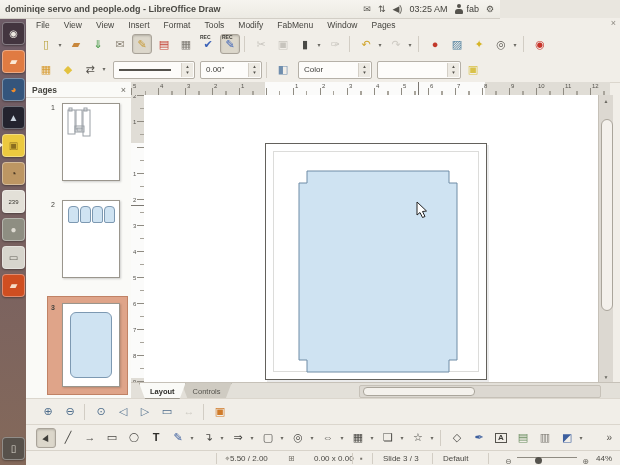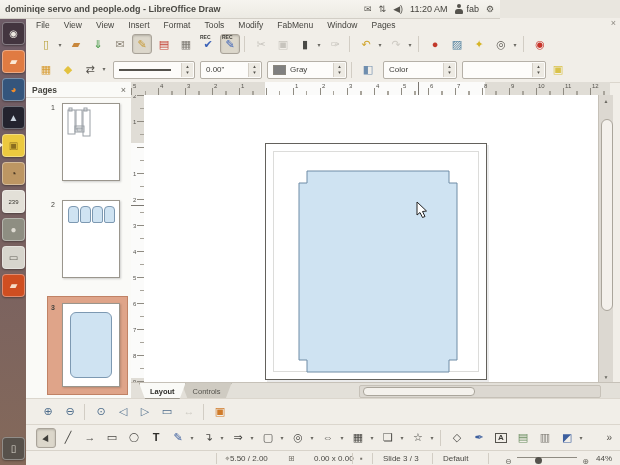--- a/index.html
+++ b/index.html
@@ -128,21 +128,21 @@
 <div id="screen">
 
   <div id="panel">
     <span class="title">dominiqe servo and people.odg - LibreOffice Draw</span>
     <span class="right">
       <span style="display:flex;gap:7px">
           <span class="tri">✉</span>
           <span class="tri">⇅</span>
           <span class="tri">◀)</span>
         </span>
-      <span class="ptime">11:20 AM</span>
+      <span class="ptime">03:25 AM</span>
       <span class="puser">
         <span class="uicn"></span>
         <span>fab</span>
       </span>
       <span class="tri">⚙</span>
     </span>
   </div>
 
   <div id="launcher">
       <span class="litem" style="top: 4px; background: rgb(67, 53, 63);">
@@ -288,28 +288,20 @@
         </span>
       <span class="combo" style="width:60px">
         <span class="lprev"></span>
         <span class="spin">
             <span>▲</span>
             <span>▼</span>
           </span>
       </span>
       <span class="combo" style="width:40px">
         <span>0.00"</span>
-        <span class="spin">
-            <span>▲</span>
-            <span>▼</span>
-          </span>
-      </span>
-      <span class="combo" style="width:58px">
-        <span class="swatch" style="background:#808080"></span>
-        <span>Gray</span>
         <span class="spin">
             <span>▲</span>
             <span>▼</span>
           </span>
       </span>
       <span class="tsep"></span>
       <span style="display:flex">
           <span class="tbi">
             <span class="gl" style="color: rgb(111, 142, 174);">◧</span>
           </span>

